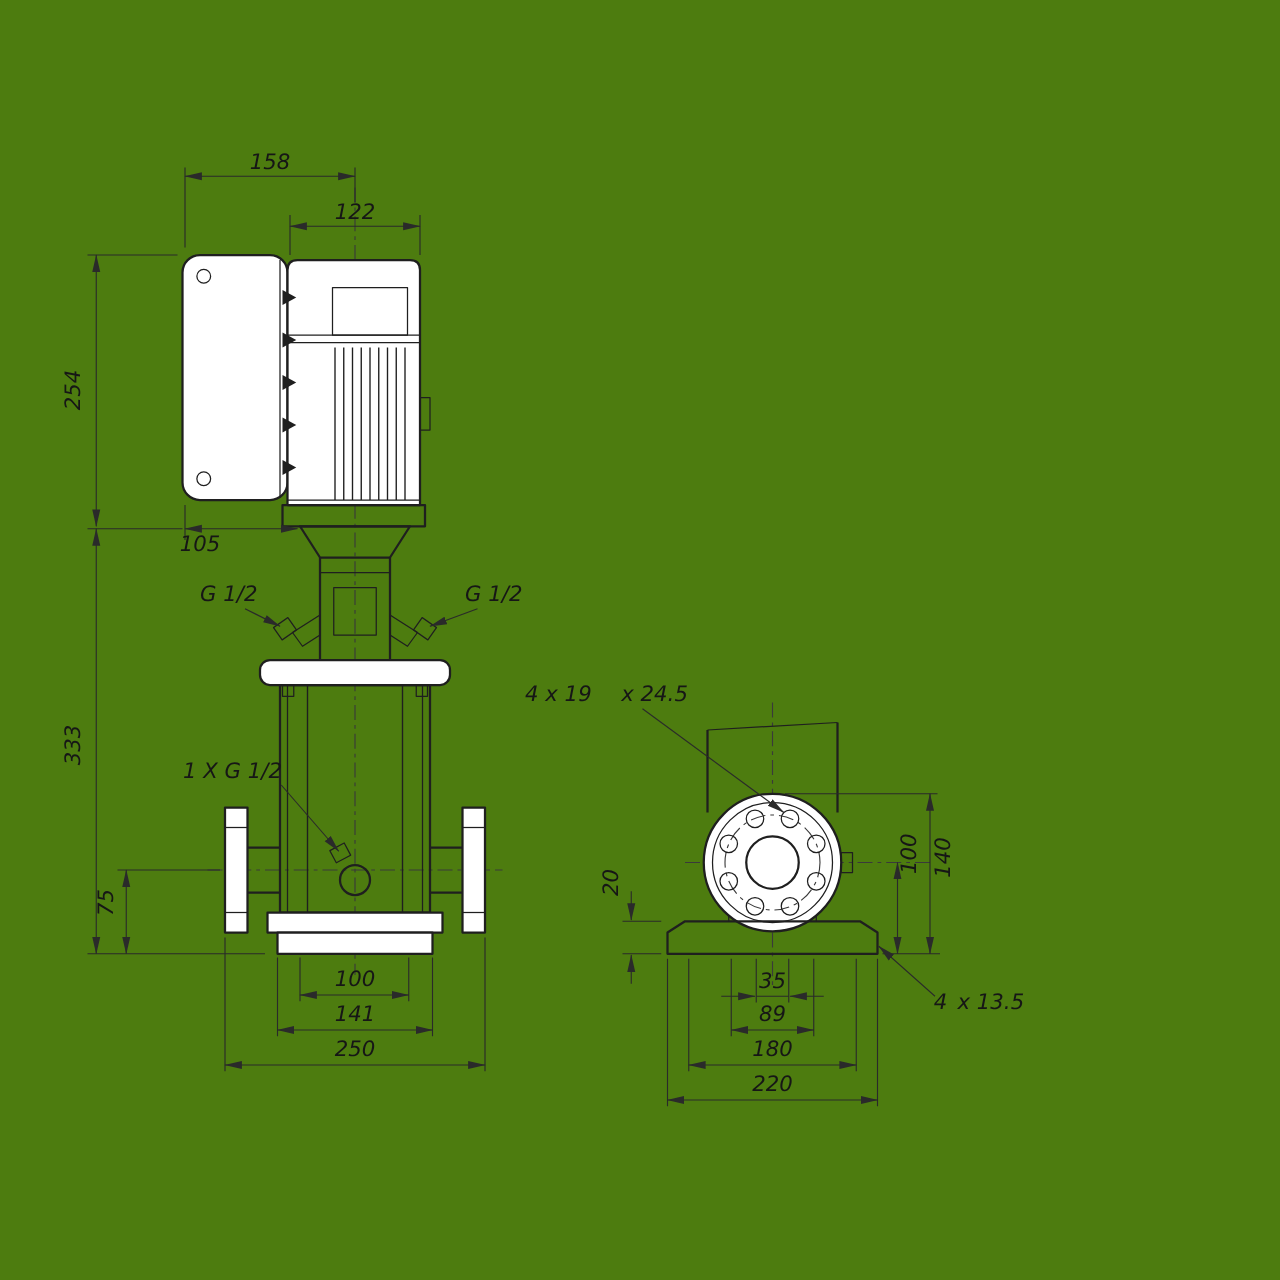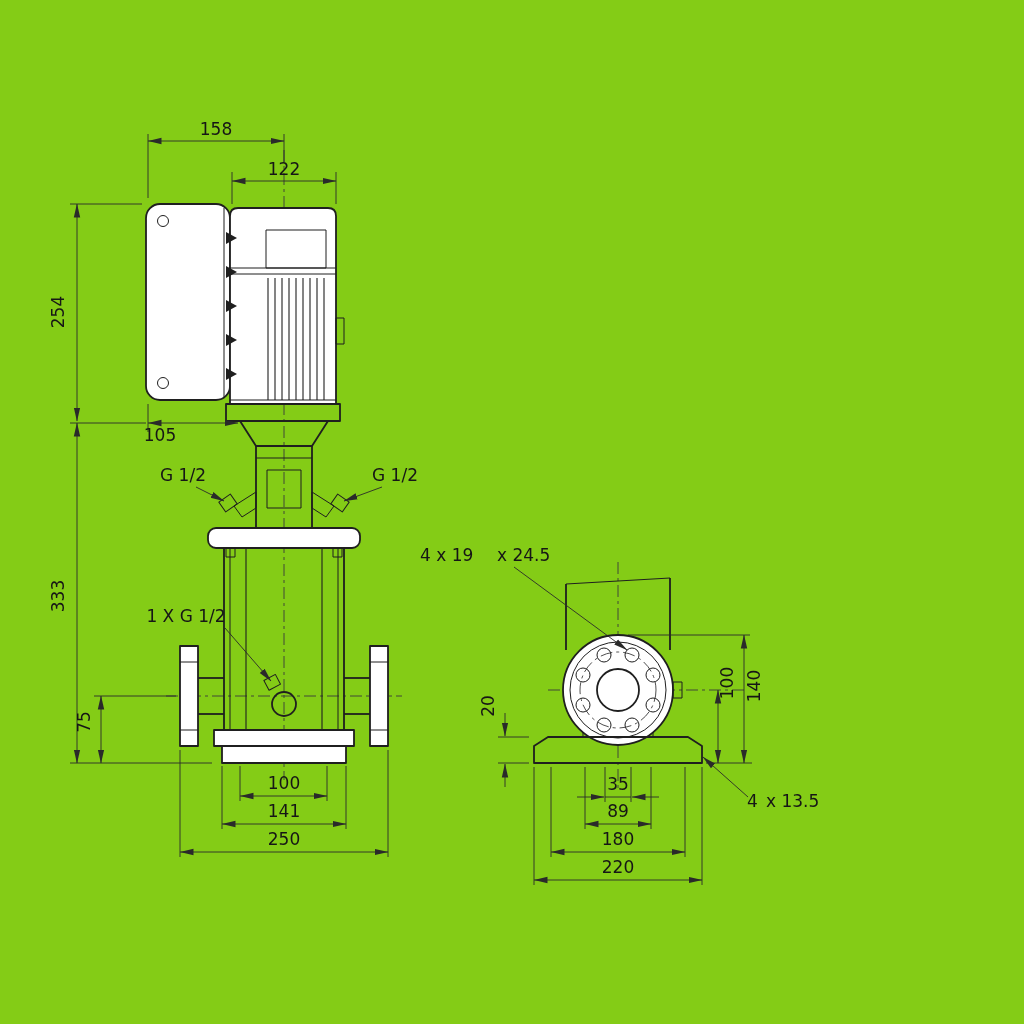--- a/index.html
+++ b/index.html
@@ -1,16 +1,16 @@
 <!DOCTYPE html>
 <html><head>
 <meta charset="utf-8">
 <style>
   html,body{margin:0;padding:0;background:#ffffff;}
-  .canvas{position:relative;width:1024px;height:1024px;background:#84cc16;overflow:hidden;}
+  .canvas{position:relative;width:1024px;height:1024px;background:#4d7c0f;overflow:hidden;font-style:italic;}
   svg{position:absolute;left:0;top:0;}
   .o2{stroke:#1f1f1f;stroke-width:1.8;fill:none;stroke-linejoin:round;}
   .o2f{stroke:#1f1f1f;stroke-width:1.8;fill:#ffffff;stroke-linejoin:round;}
   .o1{stroke:#1f1f1f;stroke-width:1;fill:none;stroke-linejoin:round;}
   .fin{stroke:#1f1f1f;stroke-width:1.1;fill:none;}
   .blk{fill:#1f1f1f;stroke:none;}
   .cl{stroke:#3a3a3a;stroke-width:0.9;fill:none;stroke-dasharray:12 4 3 4;}
   .ext{stroke:#2a2a2a;stroke-width:0.9;fill:none;}
   .dim{stroke:#2a2a2a;stroke-width:0.9;fill:none;}
   text{font-family:"DejaVu Sans","Liberation Sans",sans-serif;font-size:17px;fill:#161616;}

